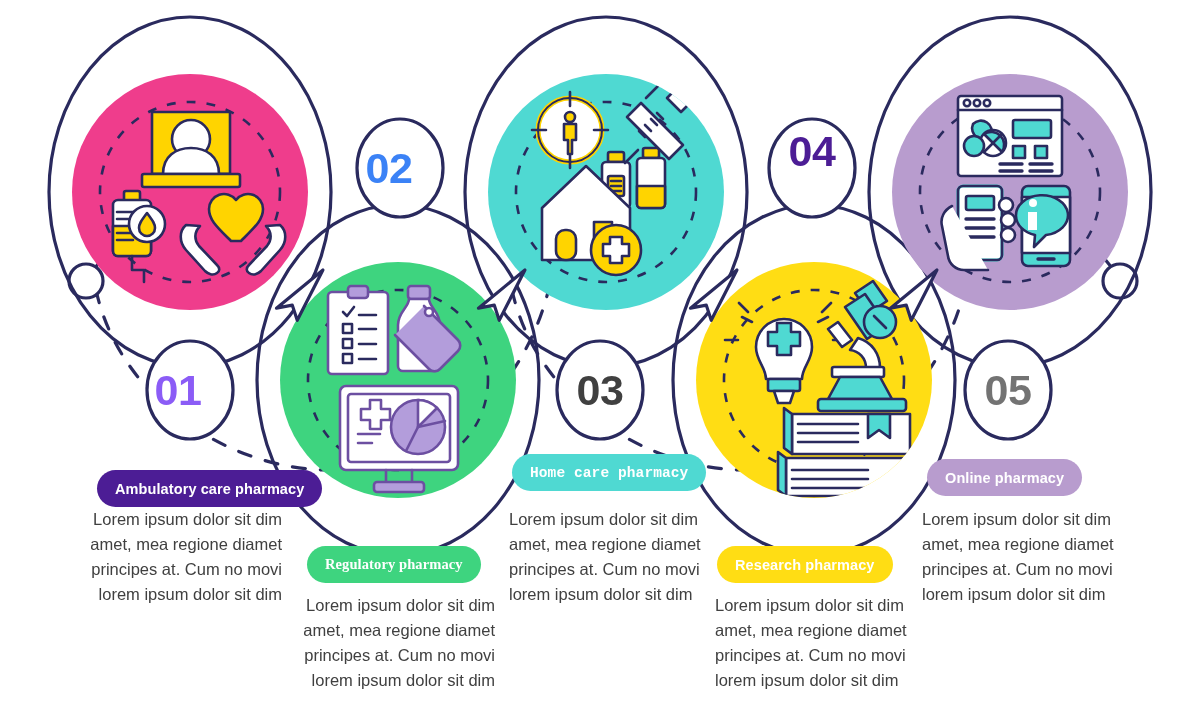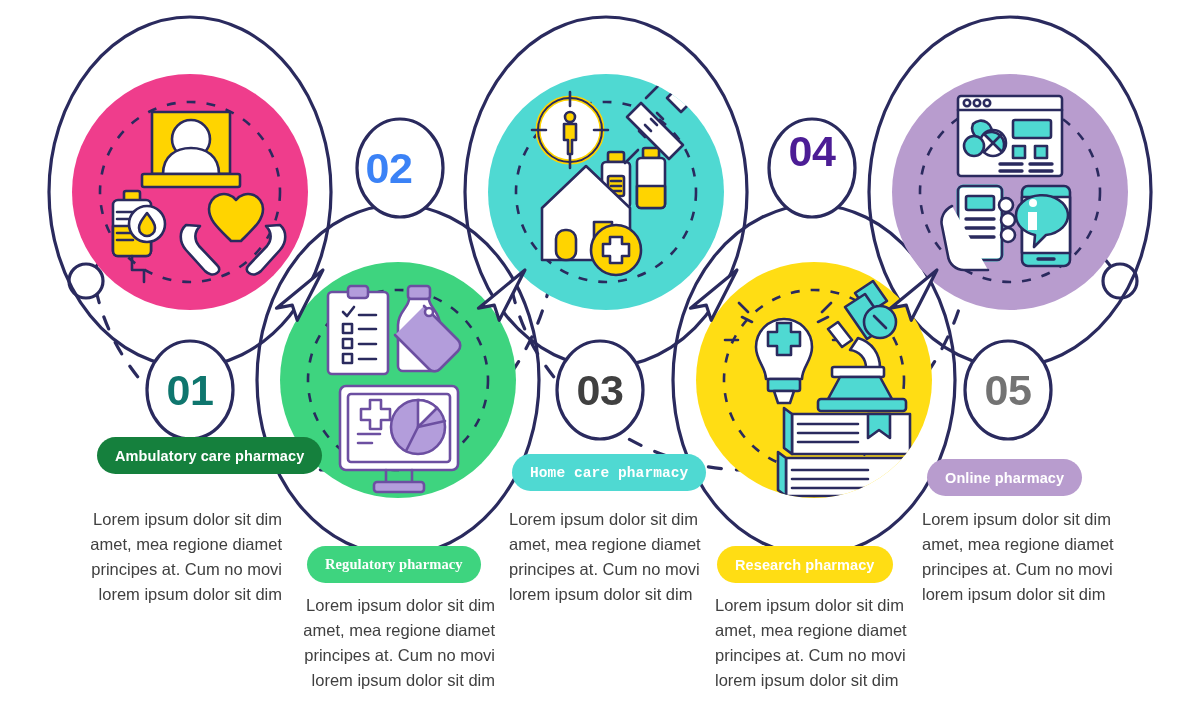--- a/index.html
+++ b/index.html
@@ -312,27 +312,27 @@
       <path d="M474 300 l56 -22 l-40 40 l0 -16 z" transform="rotate(-18 502 290)"></path>
     </g>
     <g fill="#ffffff" stroke="#2a2a5e" stroke-width="3.2" stroke-linejoin="round">
       <path d="M686 300 l56 -22 l-40 40 l0 -16 z" transform="rotate(-18 714 290)"></path>
     </g>
     <g fill="#ffffff" stroke="#2a2a5e" stroke-width="3.2" stroke-linejoin="round">
       <path d="M886 300 l56 -22 l-40 40 l0 -16 z" transform="rotate(-18 914 290)"></path>
     </g>
   </svg>
 
-  <div class="num" style="left:145px;top:345px;color:#0f766e;">01</div>
+  <div class="num" style="left:133px;top:345px;color:#8b5cf6;">01</div>
   <div class="num" style="left:344px;top:123px;color:#3b82f6;">02</div>
   <div class="num" style="left:555px;top:345px;color:#404040;">03</div>
   <div class="num" style="left:767px;top:106px;color:#4c1d95;">04</div>
   <div class="num" style="left:963px;top:345px;color:#737373;">05</div>
 
-  <div class="pill" style="left:97px;top:437px;background:#15803d;">Ambulatory care pharmacy</div>
+  <div class="pill" style="left:97px;top:470px;background:#4c1d95;">Ambulatory care pharmacy</div>
   <div class="pill" style="left:307px;top:546px;background:#3ed47f;font-family:Liberation Serif, serif;">Regulatory pharmacy</div>
   <div class="pill" style="left:512px;top:454px;background:#4fd9d2;font-family:Liberation Mono, monospace;">Home care pharmacy</div>
   <div class="pill" style="left:927px;top:459px;background:#b89cce;">Online pharmacy</div>
   <div class="pill" style="left:717px;top:546px;background:#ffdd14;">Research pharmacy</div>
 
   <div class="body-text align-right" style="left:82px;top:507px;">Lorem ipsum dolor sit dim amet, mea regione diamet principes at. Cum no movi lorem ipsum dolor sit dim</div>
   <div class="body-text align-right" style="left:295px;top:593px;">Lorem ipsum dolor sit dim amet, mea regione diamet principes at. Cum no movi lorem ipsum dolor sit dim</div>
   <div class="body-text align-left" style="left:509px;top:507px;">Lorem ipsum dolor sit dim amet, mea regione diamet principes at. Cum no movi lorem ipsum dolor sit dim</div>
   <div class="body-text align-left" style="left:715px;top:593px;">Lorem ipsum dolor sit dim amet, mea regione diamet principes at. Cum no movi lorem ipsum dolor sit dim</div>
   <div class="body-text align-left" style="left:922px;top:507px;">Lorem ipsum dolor sit dim amet, mea regione diamet principes at. Cum no movi lorem ipsum dolor sit dim</div>

